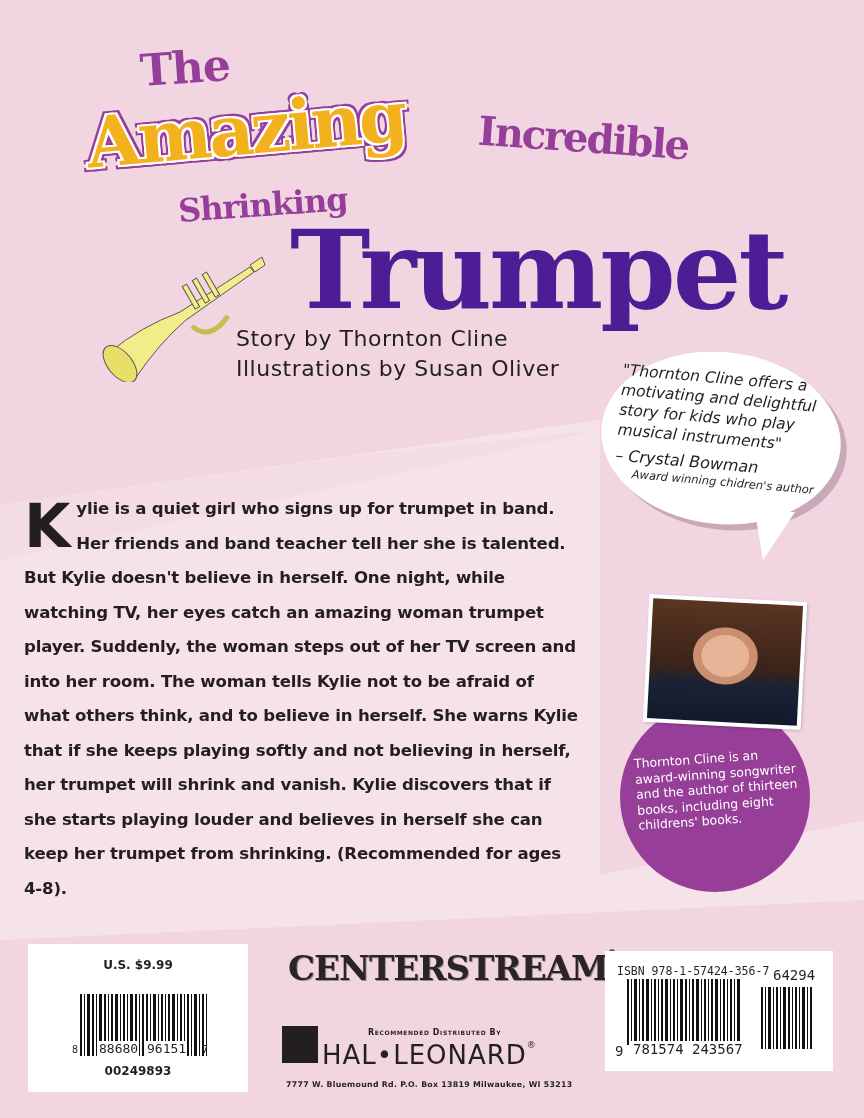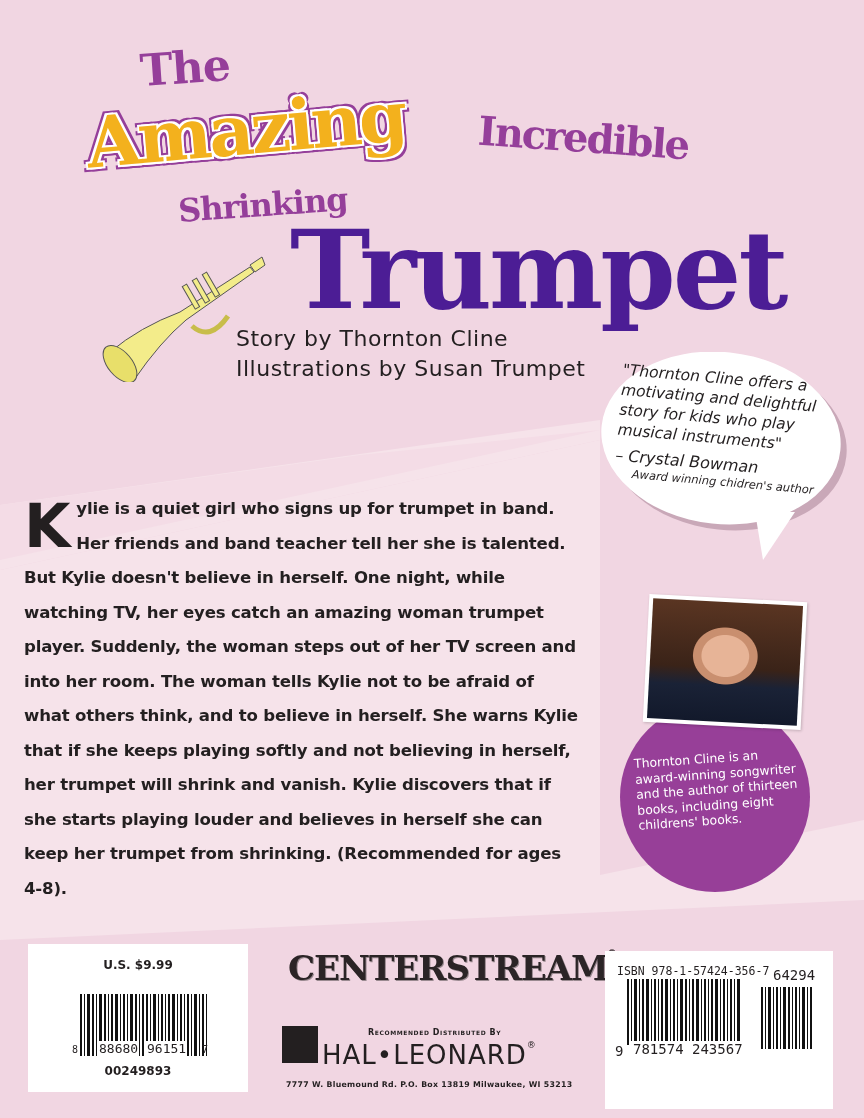--- a/index.html
+++ b/index.html
@@ -33,21 +33,21 @@
   .dropcap { float:left; font-size:60px; line-height:56px; margin:6px 6px 0 0; font-weight:bold; font-family:"DejaVu Sans", sans-serif; }
   .photo { position:absolute; left:646px; top:598px; width:158px; height:128px; transform:rotate(3deg);
            background:#fff; box-shadow:1px 1px 3px rgba(0,0,0,0.2); }
   .photo-inner { position:absolute; left:4px; top:4px; right:4px; bottom:4px;
                  background:radial-gradient(ellipse at 50% 45%, #e7b497 0 22%, #c98f6f 23% 30%, transparent 31%),
                             linear-gradient(180deg, #5a3522 0%, #3a2318 55%, #1a2236 70%, #12192b 100%); }
   .bio { position:absolute; left:620px; top:702px; width:190px; height:190px; border-radius:50%; background:#973f98; }
   .bio-text { position:absolute; left:636px; top:750px; width:170px; color:#fff; font-size:12.4px; line-height:15.5px;
               transform:rotate(-4deg); font-family:"DejaVu Sans", sans-serif; }
   .upc-box { position:absolute; left:28px; top:944px; width:220px; height:148px; background:#fff; }
-  .isbn-box { position:absolute; left:605px; top:951px; width:228px; height:158px; background:#fff; }
+  .isbn-box { position:absolute; left:605px; top:951px; width:228px; height:120px; background:#fff; }
   .price { position:absolute; left:0; width:100%; top:14px; text-align:center; font-size:12px; font-weight:bold; color:#231f20; }
   .bars { position:absolute; display:flex; align-items:flex-start; }
   .bars span { display:block; background:#111; height:100%; }
   .upc-num { position:absolute; font-family:"DejaVu Sans Mono", monospace; font-size:13px; color:#231f20; }
   .upc-code { position:absolute; left:0; width:100%; top:120px; text-align:center; font-size:12px; font-weight:bold; color:#231f20; }
   .isbn-label { position:absolute; left:12px; top:13px; font-family:"DejaVu Sans Mono", monospace; font-size:11.5px; color:#231f20; }
   .center-logos { position:absolute; left:282px; top:948px; width:320px; }
   .centerstream { font-family:"DejaVu Serif", serif; font-size:34px; font-weight:bold; color:#2b2426;
                   letter-spacing:-1px; text-shadow:1px 1px 0 #9a8a90; position:absolute; left:6px; top:0; }
   .cs-reg { font-size:9px; vertical-align:top; }
@@ -79,21 +79,21 @@
     <rect x="88" y="52" width="5" height="26" transform="rotate(-30 90 64)"></rect>
     <rect x="98" y="46" width="5" height="26" transform="rotate(-30 100 58)"></rect>
     <rect x="108" y="40" width="5" height="26" transform="rotate(-30 110 52)"></rect>
     <path d="M92,94 Q110,110 128,84" fill="none" stroke="#c8bd4a" stroke-width="5"></path>
     <path d="M150,33 L162,25 L165,33 L155,40 Z" fill="#f3ec8a"></path>
   </g>
 </svg>
 
 <div class="credits">
   <div>Story by Thornton Cline</div>
-  <div>Illustrations by Susan Trumpet</div>
+  <div>Illustrations by Susan Oliver</div>
 </div>
 
 <svg class="quote" width="270" height="210" viewBox="0 0 270 210">
   <ellipse cx="142" cy="92" rx="120" ry="86" fill="#c9a8b8" transform="rotate(6 142 92)"></ellipse>
   <ellipse cx="136" cy="86" rx="120" ry="86" fill="#ffffff" transform="rotate(6 136 86)"></ellipse>
   <polygon points="170,160 210,160 178,208" fill="#ffffff"></polygon>
 </svg>
 <div class="quote-text">
   <div>"Thornton Cline offers a motivating and delightful story for kids who play musical instruments"</div>
   <div class="quote-author">– Crystal Bowman</div>

